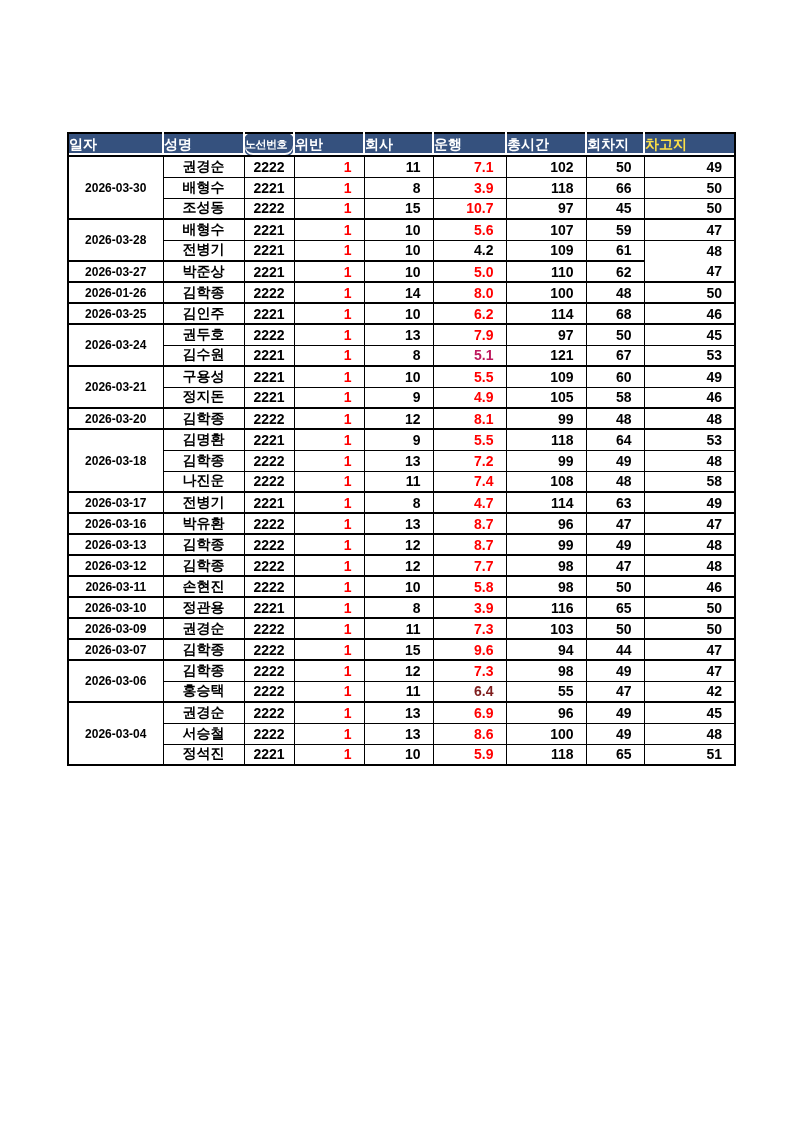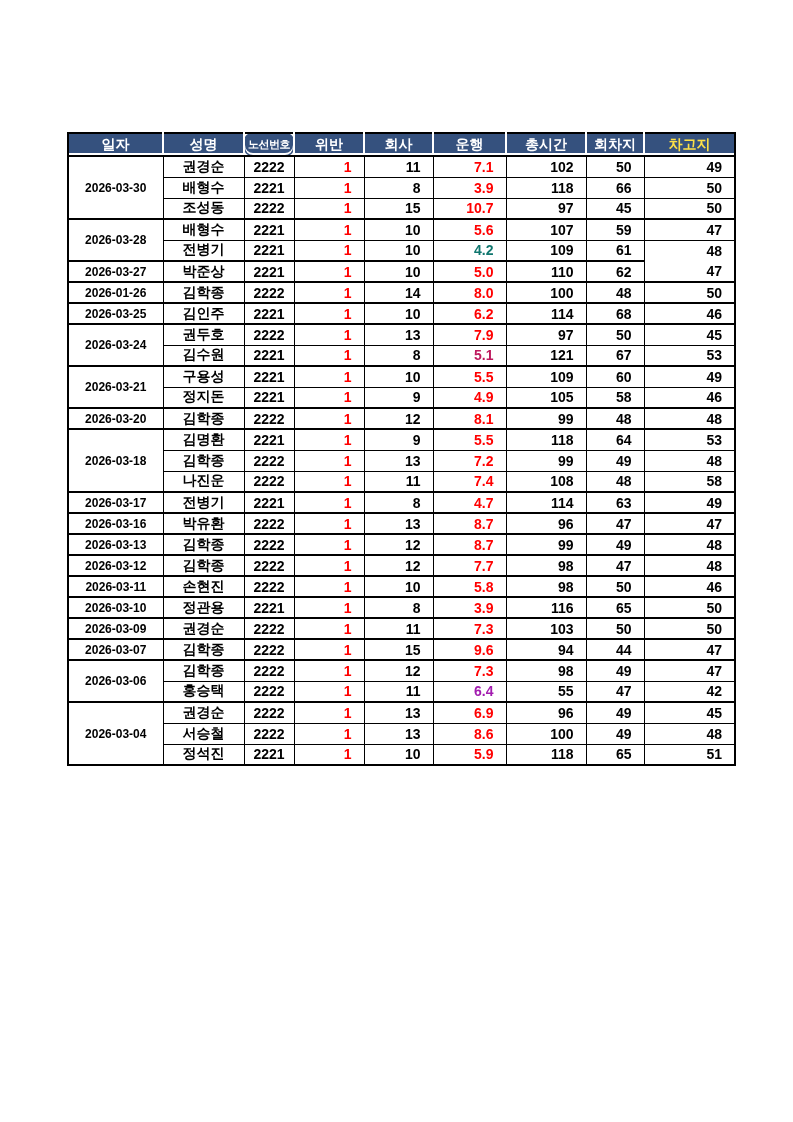--- a/index.html
+++ b/index.html
@@ -19,21 +19,21 @@
     white-space:nowrap;
   }
   table.report {
     position:absolute; left:67px; top:132px;
     width:667px; table-layout:fixed;
     border-collapse:collapse;
     border:2.5px solid #000;
   }
   th {
     color:#fff; font-size:14px; font-weight:bold;
-    height:23px; text-align:center; vertical-align:middle;
+    height:23px; text-align:left; vertical-align:middle;
     border-top:2.5px solid #000;
     border-bottom:2.2px solid #000;
     border-left:2px solid #fff; border-right:2px solid #fff;
     box-shadow: inset 0 -2px 0 #fff;
     white-space:nowrap; overflow:hidden;
   }
   th:first-child { border-left:2.5px solid #000; }
   th:last-child  { border-right:2.5px solid #000; }
   th.small { font-size:11px; letter-spacing:-0.5px; }
   td {
@@ -120,21 +120,21 @@
           <td class="num red" style="color: rgb(255, 0, 0);">5.6</td>
           <td class="num">107</td>
           <td class="num">59</td>
           <td class="num">47</td>
         </tr>
         <tr>
           <td class="c-center">전병기</td>
           <td class="c-center">2221</td>
           <td class="num red" style="color: rgb(255, 0, 0);">1</td>
           <td class="num">10</td>
-          <td class="num red" style="color: #0f766e;">4.2</td>
+          <td class="num red" style="color: #000000;">4.2</td>
           <td class="num">109</td>
           <td class="num">61</td>
           <td class="num" style="border-bottom-style: hidden;">48</td>
         </tr>
         <tr class="group-start">
           <td class="c-date" rowspan="1">2026-03-27</td>
           <td class="c-center">박준상</td>
           <td class="c-center">2221</td>
           <td class="num red" style="color: rgb(255, 0, 0);">1</td>
           <td class="num">10</td>
@@ -346,21 +346,21 @@
           <td class="num red" style="color: rgb(255, 0, 0);">7.3</td>
           <td class="num">98</td>
           <td class="num">49</td>
           <td class="num">47</td>
         </tr>
         <tr>
           <td class="c-center">홍승택</td>
           <td class="c-center">2222</td>
           <td class="num red" style="color: rgb(255, 0, 0);">1</td>
           <td class="num">11</td>
-          <td class="num red" style="color: #a21caf; margin-left: 40px;">6.4</td>
+          <td class="num red" style="color: #7f1d1d; margin-left: 40px;">6.4</td>
           <td class="num">55</td>
           <td class="num">47</td>
           <td class="num">42</td>
         </tr>
         <tr class="group-start">
           <td class="c-date" rowspan="3">2026-03-04</td>
           <td class="c-center">권경순</td>
           <td class="c-center">2222</td>
           <td class="num red" style="color: rgb(255, 0, 0);">1</td>
           <td class="num">13</td>

